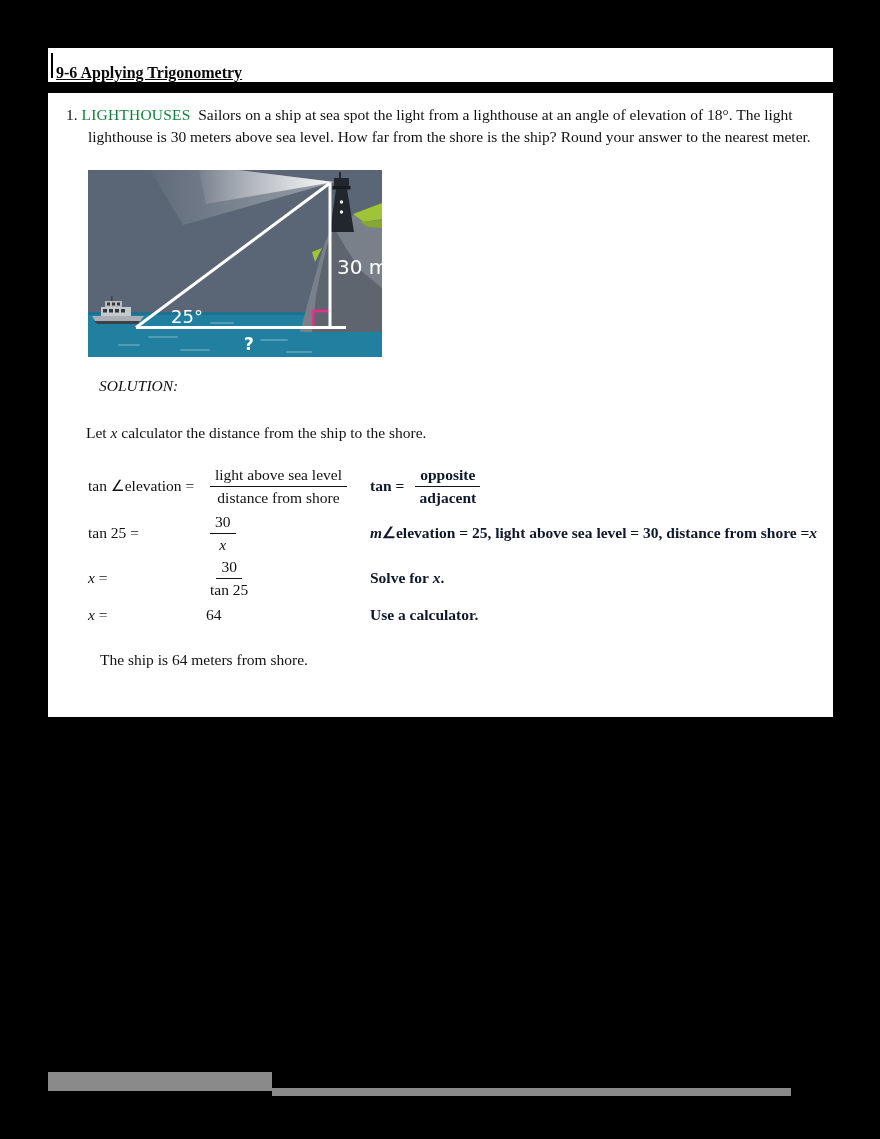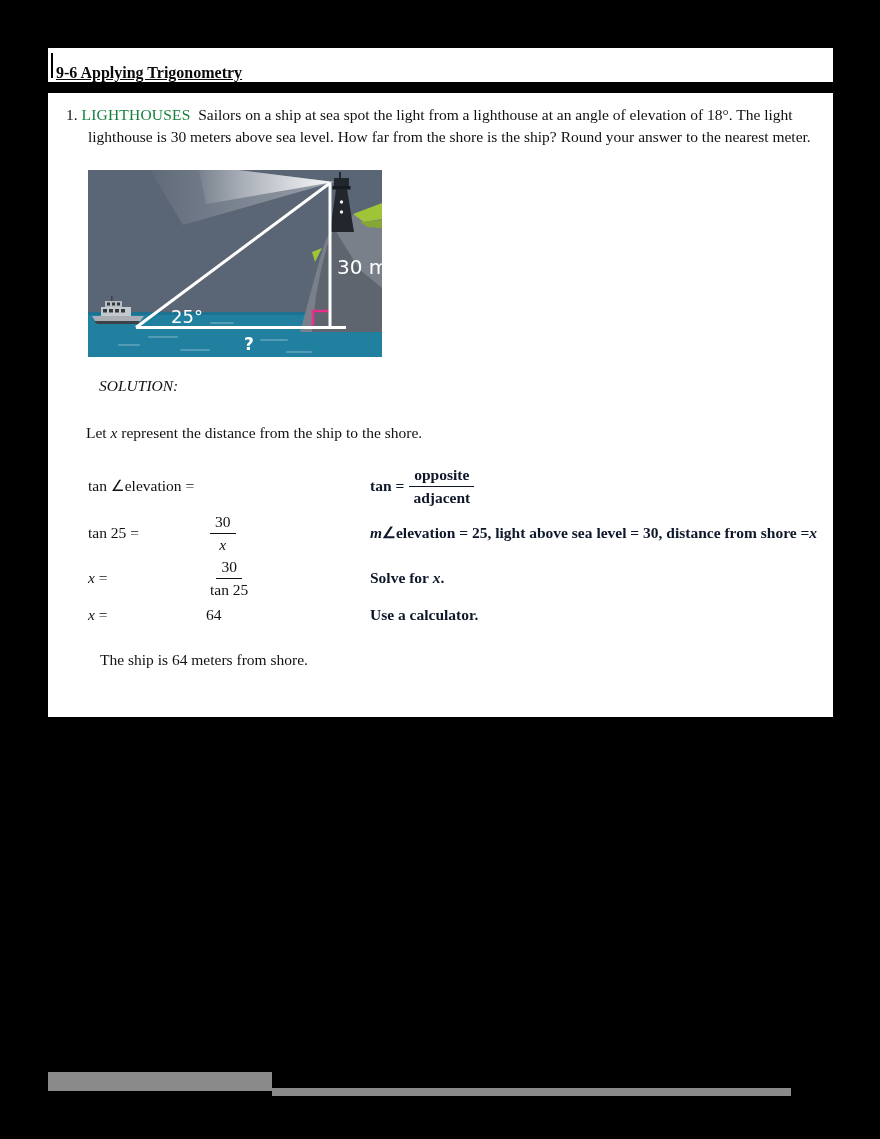--- a/index.html
+++ b/index.html
@@ -43,21 +43,21 @@
   .eq-row { position:absolute; left:40px; width:745px; height:46px; display:flex; align-items:center; font-size:15.5px; }
   .eq-left { width:118px; flex:none; text-align:left; white-space:nowrap; }
   .frac { display:inline-flex; flex-direction:column; align-items:center; margin-left:4px; line-height:20px; }
   .frac .num { padding:0 5px 1px; border-bottom:1.4px solid currentColor; }
   .frac .den { padding-top:1px; }
   .eq-val { }
   .note {
     position:absolute; left:282px; color:#0f172a; white-space:nowrap;
     display:flex; align-items:center;font-weight:bold;
   }
-  .note .frac { margin-left:5px; }
+  .note .frac { margin-left:11px; }
 
   .conclusion { position:absolute; left:40px; top:558px; font-size:15.5px;margin-left:12px; }
 
   
   .footer-bar-1 { position:absolute; left:48px; top:1072px; width:224px; height:19px; background:#8a8a8a; }
   .footer-bar-2 { position:absolute; left:272px; top:1088px; width:519px; height:8px; background:#8a8a8a; }
 </style>
 </head>
 <body>
 
@@ -141,24 +141,28 @@
       </g>
 
       <text class="fig-label" x="249" y="104" font-size="20">30 m</text>
       <text class="fig-label" x="83" y="153" font-size="18">25°</text>
       <text class="fig-label" x="156" y="180" font-size="17" font-weight="bold">?</text>
     </svg>
   </div>
 
   <div class="solution-heading">SOLUTION:</div>
 
-  <div class="intro-line"><span>Let</span> <span class="it">x</span> <span>represent the distance from the ship to the shore.</span></div>
+  <div class="intro-line"><span>Let</span> <span class="it">x</span> <span>calculator the distance from the ship to the shore.</span></div>
 
   <div class="eq-row" style="top:370px">
     <div class="eq-left">tan ∠elevation =</div>
+    <div class="frac">
+      <span class="num">light above sea level</span>
+      <span class="den">distance from shore</span>
+    </div>
     <div class="note">
       <span>tan =</span>
       <span class="frac">
           <span class="num">opposite</span>
           <span class="den">adjacent</span>
         </span>
     </div>
   </div>
 
   <div class="eq-row" style="top:417px">

